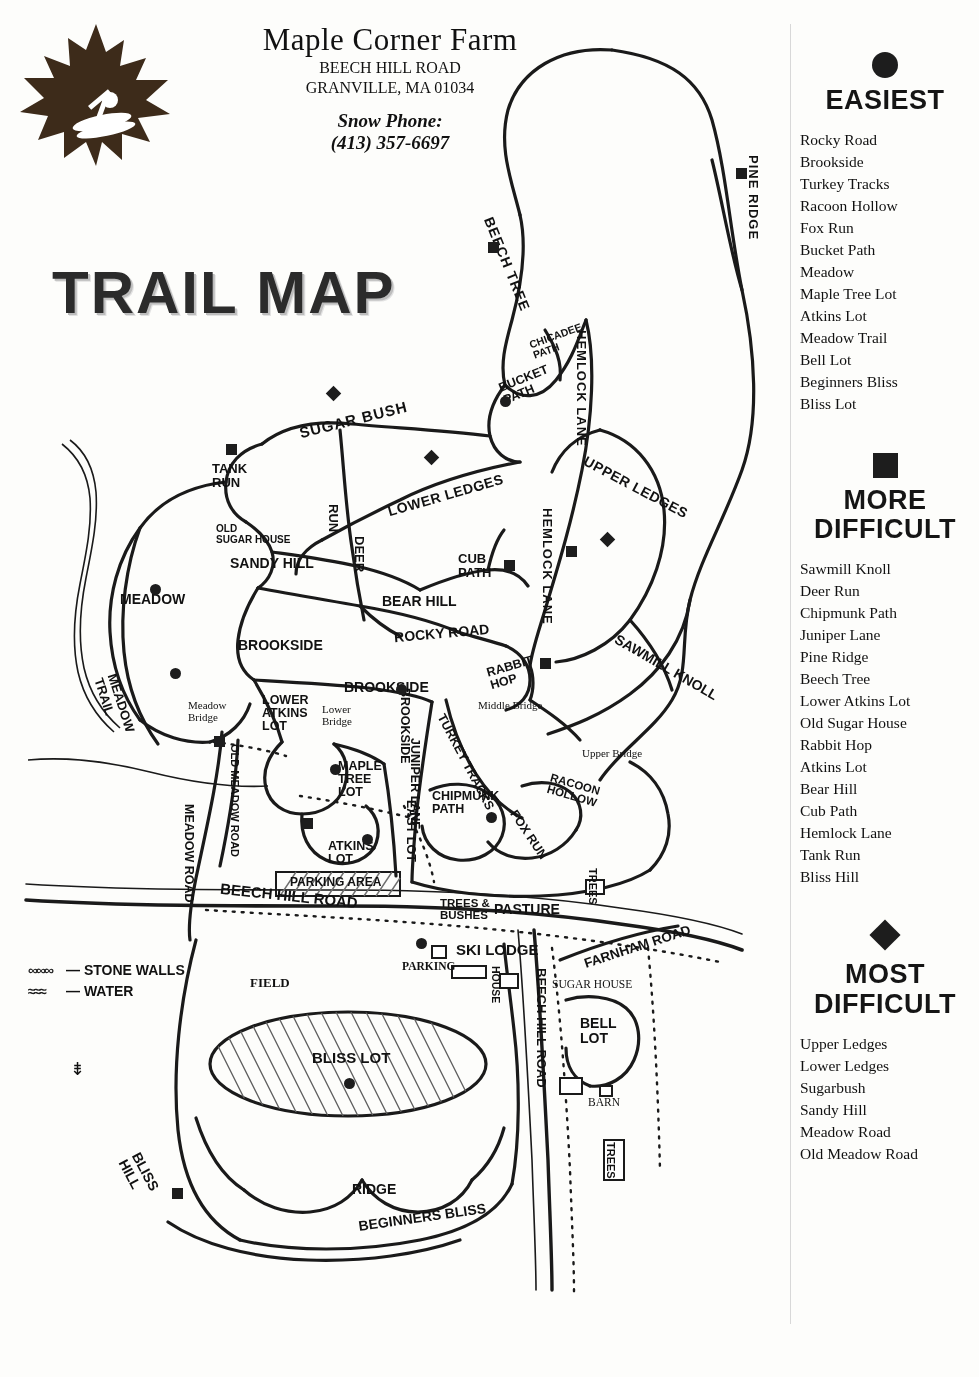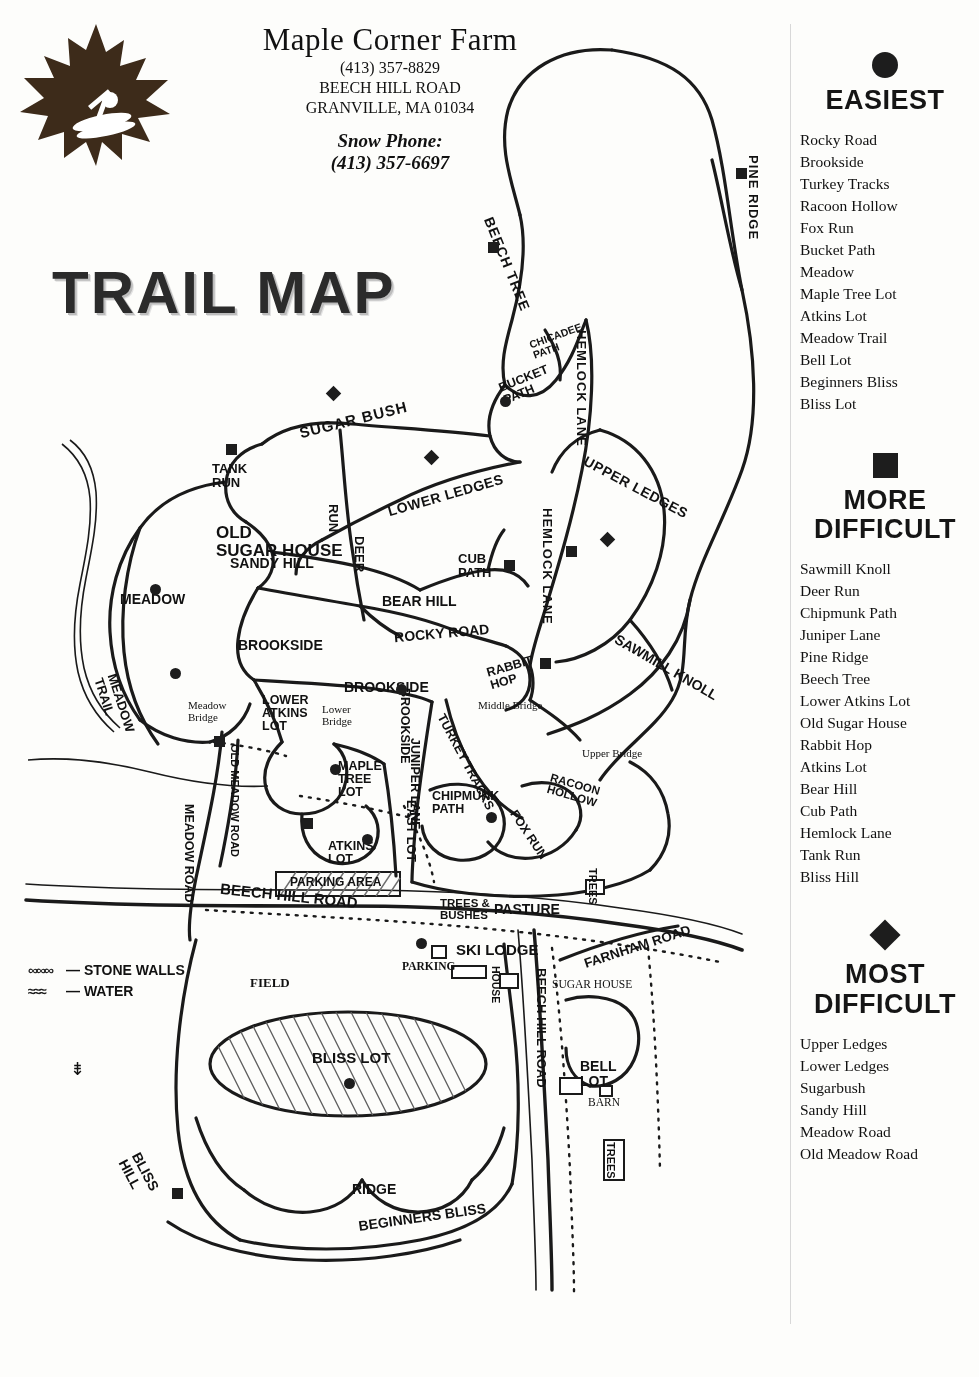--- a/index.html
+++ b/index.html
@@ -223,21 +223,21 @@
     <div class="lbl" style="left:746px;top:155px;font-size:13px;writing-mode:vertical-rl;letter-spacing:1px;">PINE RIDGE</div>
     <div class="lbl" style="left:495px;top:215px;font-size:14px;transform:rotate(68deg);transform-origin:left top;letter-spacing:1px;">BEECH TREE</div>
     <div class="lbl" style="left:530px;top:330px;font-size:10.5px;transform:rotate(-20deg);">CHICADEE<br>PATH</div>
     <div class="lbl" style="left:574px;top:330px;font-size:13px;writing-mode:vertical-rl;letter-spacing:1px;">HEMLOCK LANE</div>
     <div class="lbl" style="left:500px;top:372px;font-size:12.5px;transform:rotate(-22deg);">BUCKET<br>PATH</div>
     <div class="lbl" style="left:298px;top:412px;font-size:15px;transform:rotate(-14deg);letter-spacing:1px;">SUGAR BUSH</div>
     <div class="lbl" style="left:212px;top:462px;font-size:13px;">TANK<br>RUN</div>
     <div class="lbl" style="left:386px;top:488px;font-size:14px;transform:rotate(-16deg);letter-spacing:.5px;">LOWER LEDGES</div>
     <div class="lbl" style="left:578px;top:480px;font-size:14px;transform:rotate(28deg);letter-spacing:.5px;">UPPER LEDGES</div>
     <div class="lbl" style="left:540px;top:508px;font-size:13px;writing-mode:vertical-rl;letter-spacing:1px;">HEMLOCK LANE</div>
-    <div class="lbl" style="left:216px;top:524px;font-size:17px;">OLD<br>SUGAR HOUSE</div>
+    <div class="lbl" style="left:216px;top:524px;font-size:10px;">OLD<br>SUGAR HOUSE</div>
     <div class="lbl" style="left:230px;top:556px;font-size:14px;">SANDY HILL</div>
     <div class="lbl" style="left:326px;top:504px;font-size:13px;writing-mode:vertical-rl;">RUN</div>
     <div class="lbl" style="left:352px;top:536px;font-size:13px;writing-mode:vertical-rl;">DEER</div>
     <div class="lbl" style="left:458px;top:552px;font-size:13px;">CUB<br>PATH</div>
     <div class="lbl" style="left:382px;top:594px;font-size:14px;">BEAR HILL</div>
     <div class="lbl" style="left:394px;top:626px;font-size:14px;transform:rotate(-5deg);">ROCKY ROAD</div>
     <div class="lbl" style="left:120px;top:592px;font-size:14px;">MEADOW</div>
     <div class="lbl" style="left:238px;top:638px;font-size:14px;">BROOKSIDE</div>
     <div class="lbl" style="left:118px;top:672px;font-size:13px;transform:rotate(72deg);transform-origin:left top;">MEADOW<br>TRAIL</div>
     <div class="lbl" style="left:488px;top:660px;font-size:12.5px;transform:rotate(-16deg);">RABBIT<br>HOP</div>
@@ -263,21 +263,21 @@
     <div class="lbl" style="left:290px;top:876px;font-size:12px;">PARKING AREA</div>
     <div class="lbl" style="left:220px;top:888px;font-size:15px;transform:rotate(6deg);">BEECH HILL ROAD</div>
     <div class="lbl" style="left:228px;top:744px;font-size:11px;writing-mode:vertical-rl;">OLD MEADOW ROAD</div>
     <div class="lbl" style="left:182px;top:804px;font-size:12.5px;writing-mode:vertical-rl;">MEADOW ROAD</div>
     <div class="lbl" style="left:582px;top:940px;font-size:13.5px;transform:rotate(-18deg);">FARNHAM ROAD</div>
     <div class="lbl" style="left:420px;top:942px;font-size:15px;margin-left:36px;">SKI LODGE</div>
     <div class="lbl serif" style="left:402px;top:960px;font-size:11.5px;">PARKING</div>
     <div class="lbl" style="left:490px;top:966px;font-size:10.5px;writing-mode:vertical-rl;">HOUSE</div>
     <div class="lbl" style="left:534px;top:968px;font-size:13px;writing-mode:vertical-rl;">BEECH HILL ROAD</div>
     <div class="lbl serif" style="left:552px;top:978px;font-size:11.5px;font-weight:normal;">SUGAR HOUSE</div>
-    <div class="lbl" style="left:580px;top:1016px;font-size:14px;margin-top:43px;">BELL<br>LOT</div>
+    <div class="lbl" style="left:580px;top:1016px;font-size:14px;">BELL<br>LOT</div>
     <div class="lbl serif" style="left:588px;top:1096px;font-size:11.5px;font-weight:normal;">BARN</div>
     <div class="lbl" style="left:604px;top:1142px;font-size:11px;writing-mode:vertical-rl;">TREES</div>
     <div class="lbl serif" style="left:250px;top:976px;font-size:13px;">FIELD</div>
     <div class="lbl" style="left:312px;top:1050px;font-size:15px;">BLISS LOT</div>
     <div class="lbl" style="left:142px;top:1150px;font-size:14px;transform:rotate(62deg);transform-origin:left top;">BLISS<br>HILL</div>
     <div class="lbl" style="left:352px;top:1182px;font-size:14px;">RIDGE</div>
     <div class="lbl" style="left:358px;top:1210px;font-size:14px;transform:rotate(-8deg);">BEGINNERS BLISS</div>
 
     <span class="marker m-sq" style="left:736px;top:168px;"></span>
     <span class="marker m-sq" style="left:488px;top:242px;"></span>
@@ -315,21 +315,20 @@
       <ellipse cx="84" cy="104" rx="30" ry="7" transform="rotate(-12 84 104)"></ellipse>
       <ellipse cx="88" cy="112" rx="30" ry="6" transform="rotate(-12 88 112)"></ellipse>
       <circle cx="92" cy="82" r="8"></circle>
       <rect x="70" y="88" width="26" height="5" transform="rotate(-40 70 88)"></rect>
       <rect x="86" y="78" width="5" height="26" transform="rotate(20 86 78)"></rect>
     </g>
   </svg>
 
   <div class="hdr">
     <div class="farm-name">Maple Corner Farm</div>
-    <div class="phone">(413) 357-8829</div>
     <div class="addr1">BEECH HILL ROAD</div>
     <div class="addr2">GRANVILLE, MA  01034</div>
     <div class="snowphone">Snow Phone:</div>
     <div class="snownum">(413) 357-6697</div>
   </div>
 
   <div class="trailmap">TRAIL MAP</div>
 
   <div class="divider"></div>
 

